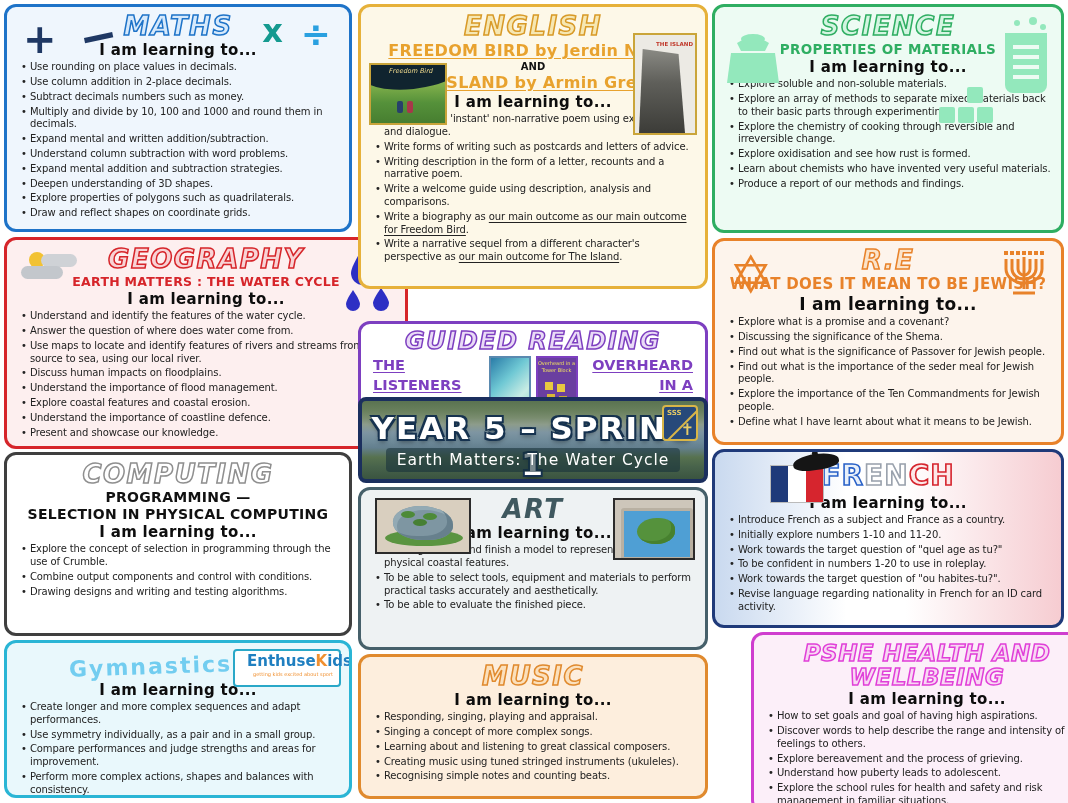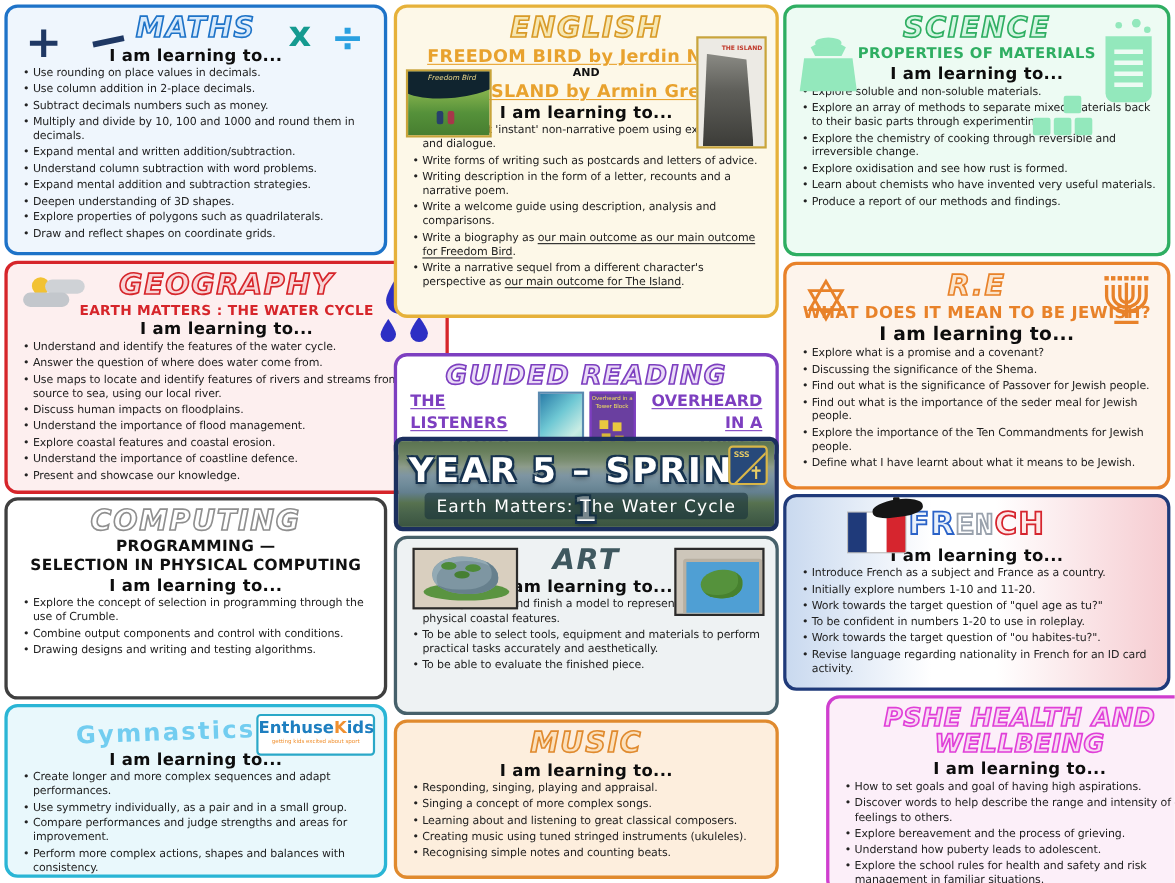--- a/index.html
+++ b/index.html
@@ -45,29 +45,29 @@
 
   
   .panel[data-panel="french"]{background:linear-gradient(90deg,#c9d9ef 0%,#ffffff 38%,#ffffff 55%,#f6ccd1 100%);}
   .fr-flag{position:absolute;left:56px;top:14px;width:52px;height:36px;display:flex;box-shadow:0 0 0 1px #bbb;}
   .fr-flag div{flex:1;}
   .fr-blue{background:#1f3a7a;}.fr-white{background:#fff;}.fr-red{background:#d6252e;}
   .fr-beret{position:absolute;left:78px;top:2px;width:46px;height:16px;background:#151515;border-radius:50% 50% 40% 40%;transform:rotate(-8deg);}
   .fr-beret::after{content:"";position:absolute;left:20px;top:-3px;width:6px;height:5px;background:#151515;border-radius:50%;}
   .fr-title{text-align:center;font-weight:800;font-size:28px;letter-spacing:1px;margin:2px 0;}
   .fr-title .t1{color:#e8f0fa;-webkit-text-stroke:1.6px #2a62c8;}
-  .fr-title .t2{color:#fff;font-family:Liberation Mono, monospace;-webkit-text-stroke:1.6px #9aa2ad;}
+  .fr-title .t2{color:#fff;-webkit-text-stroke:1.6px #9aa2ad;}
   .fr-title .t3{color:#fde8e8;-webkit-text-stroke:1.6px #d6252e;}
 
   
   .pe-head{display:flex;justify-content:center;align-items:baseline;gap:14px;margin-top:2px;}
   .pe-gym{font-size:22px;font-weight:700;color:#72cdf0;letter-spacing:2px;transform:rotate(-2deg);}
   .pe-title{font-size:26px;font-weight:800;color:#d9f4fb;-webkit-text-stroke:1.5px #29b6d8;letter-spacing:2px;}
   .ek-box{position:absolute;right:8px;top:6px;width:108px;height:38px;background:#fff;border:2px solid #2aa8c8;
-    border-radius:4px;text-align:center;padding-top:3px;box-sizing:border-box;}
+    border-radius:4px;text-align:center;padding-top:3px;box-sizing:border-box;padding-left:12px;}
   .ek-brand{font-size:15px;font-weight:700;color:#1f7fc0;line-height:1;}
   .ek-k{color:#f09030;}
   .ek-tag{font-size:5px;color:#f09030;margin-top:2px;}
 
   
   .eng-head{text-align:center;}
   .eng-book{font-weight:800;font-size:16px;color:#e8a22e;letter-spacing:.3px;margin:1px 0;}
   .eng-and{font-weight:800;font-size:10px;color:#111;margin:1px 0;}
   .cover{position:absolute;border:2px solid #caa53a;box-sizing:border-box;overflow:hidden;}
   .cover-freedom{left:8px;top:56px;width:78px;height:62px;

